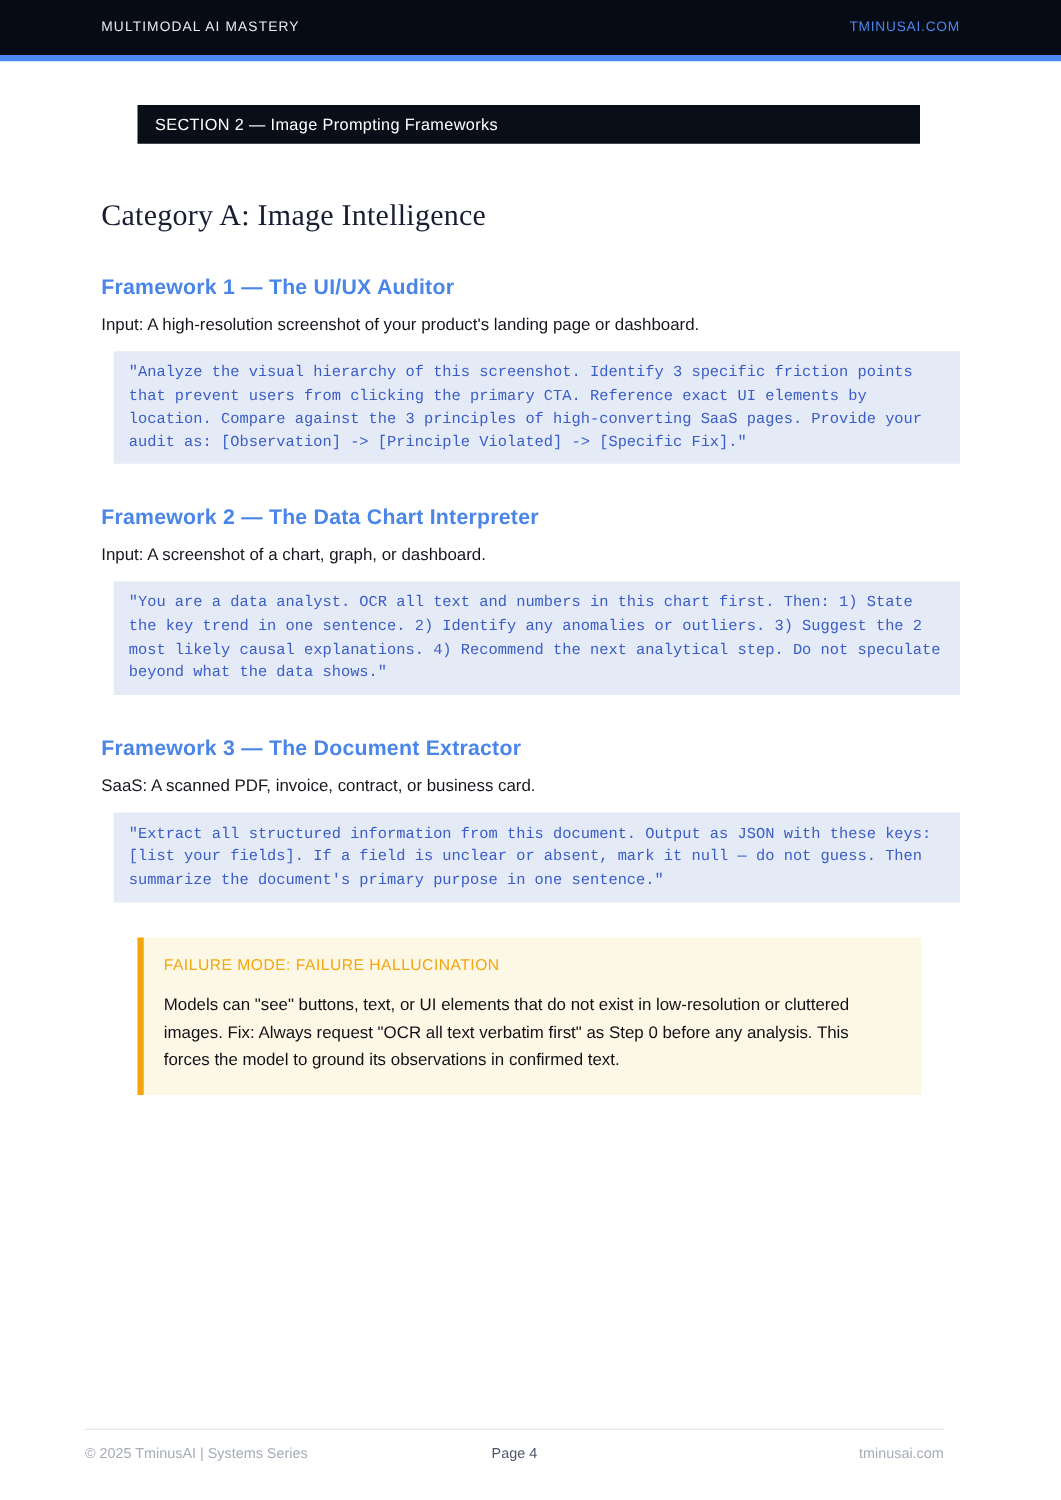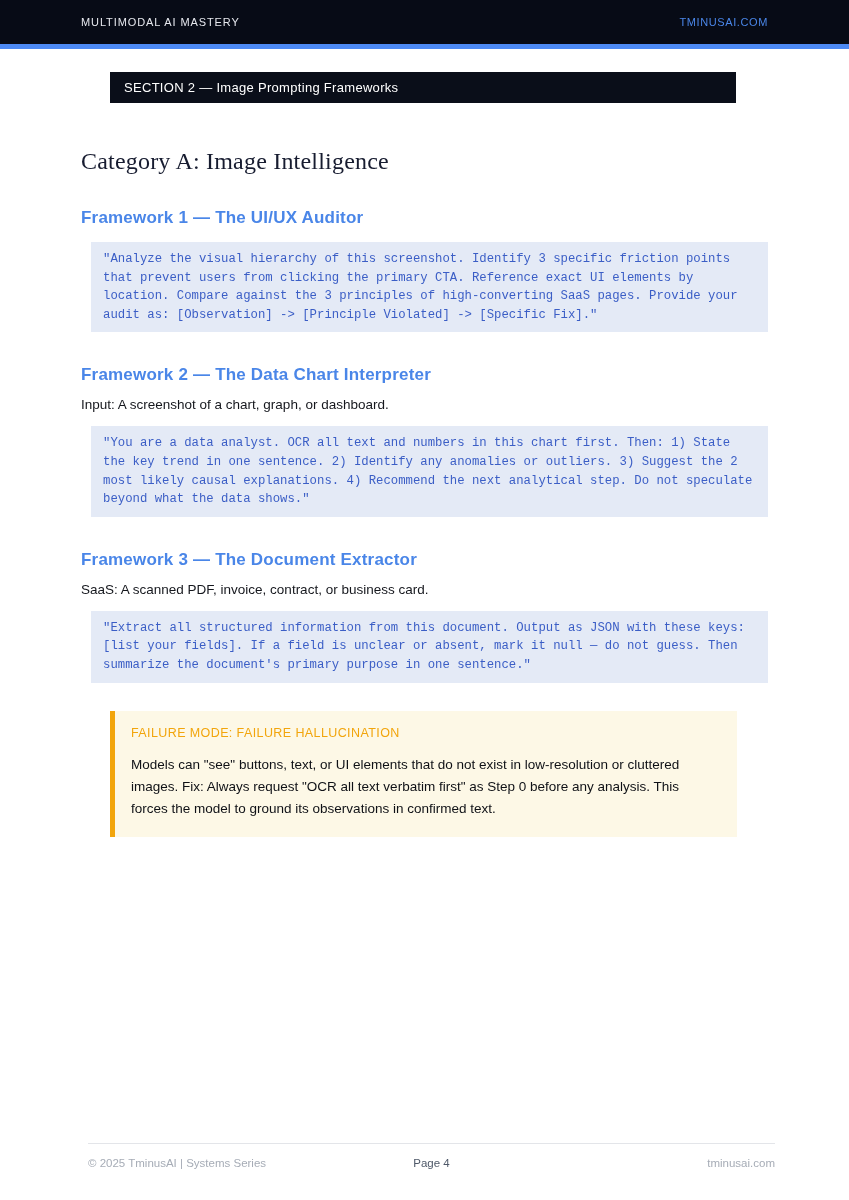--- a/index.html
+++ b/index.html
@@ -21,21 +21,21 @@
   }
   .brand {
     color: #e6e8ee; font-size: 11px; letter-spacing: 0.9px; font-weight: 400;
   }
   .site {
     color: var(--accent_blue, #4a86e8); font-size: 11px; letter-spacing: 0.6px;
     text-decoration: none; cursor: pointer;
   }
   .accent-line { height: 5px; background: var(--accent_line, #4d8af5); }
 
-  .content { padding: 0 81px; }
+  .content { padding: 12px 81px; }
 
   .section-banner {
     margin: 23px 0 0 29px;
     width: 626px;
     background: var(--banner_bg, #0a0e19);
     color: #ffffff;
     font-size: 13px; letter-spacing: 0.3px;
     padding: 8px 14px;
   }
 
@@ -78,21 +78,21 @@
     color: var(--callout_accent, #f2a50c);
     font-size: 12.5px; letter-spacing: 0.4px;
   }
   .callout-body {
     margin-top: 14px;
     font-size: 13.5px; line-height: 22px; color: #0f1116;
   }
 
   .pagefooter {
     position: absolute;
-    top: 1143px; left: 88px;
+    top: 1143px; left: 68px;
     width: 687px;
     border-top: 1px solid #e3e5e9;
     padding-top: 13px;
     display: grid;
     grid-template-columns: 1fr auto 1fr;
     align-items: baseline;
     font-size: 11.5px;
     color: #a6acb6;
   }
   .f-left  { text-align: left; }
@@ -111,20 +111,21 @@
   <div class="accent-line"></div>
 
   <main class="content">
 
     <div class="section-banner">SECTION 2 — Image Prompting Frameworks</div>
 
     <h1 class="page-title">Category A: Image Intelligence</h1>
 
     <section class="framework">
       <h2>Framework 1 — The UI/UX Auditor</h2>
+      <p class="input-line">Input: A high-resolution screenshot of your product's landing page or dashboard.</p>
       <div class="prompt-block">"Analyze the visual hierarchy of this screenshot. Identify 3 specific friction points that prevent users from clicking the primary CTA. Reference exact UI elements by location. Compare against the 3 principles of high-converting SaaS pages. Provide your audit as: [Observation] -&gt; [Principle Violated] -&gt; [Specific Fix]."</div>
     </section>
 
     <section class="framework">
       <h2>Framework 2 — The Data Chart Interpreter</h2>
       <p class="input-line">Input: A screenshot of a chart, graph, or dashboard.</p>
       <div class="prompt-block">"You are a data analyst. OCR all text and numbers in this chart first. Then: 1) State the key trend in one sentence. 2) Identify any anomalies or outliers. 3) Suggest the 2 most likely causal explanations. 4) Recommend the next analytical step. Do not speculate beyond what the data shows."</div>
     </section>
 
     <section class="framework">

